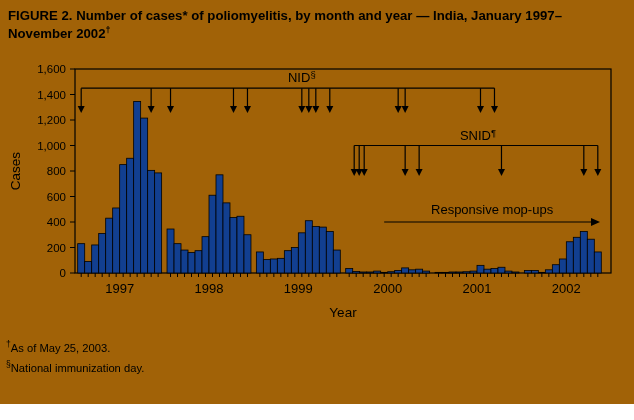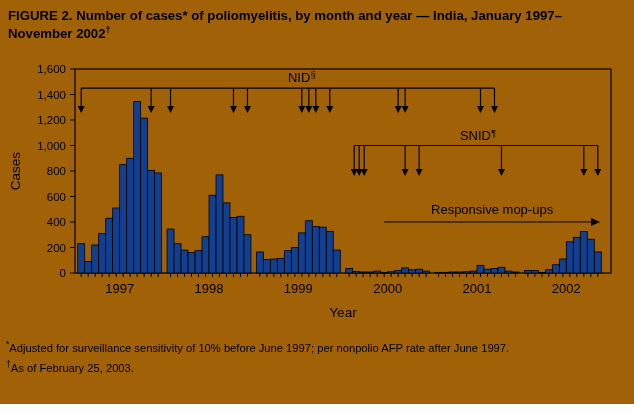--- a/index.html
+++ b/index.html
@@ -255,16 +255,16 @@
       <g>
         <line x1="384.1694444444444" y1="174" x2="592" y2="174" stroke="#000" stroke-width="1.2"></line>
         <polygon points="600,174 591,170 591,178" fill="#000"></polygon>
         <text x="492.08472222222224" y="166" text-anchor="middle" font-size="13">Responsive mop-ups</text>
       </g>
       <text x="20" y="123" text-anchor="middle" font-size="13.5" transform="rotate(-90 20 123)">Cases</text>
       <text x="343" y="269" text-anchor="middle" font-size="13.5">Year</text>
     </svg>
 
   <div class="footnotes">
-      <div class="fn"><sup>*</sup><span>Adjusted for surveillance sensitivity of 10% before June 1997; per nonpolio AFP rate after June 1997.</span></div>
-      <div class="fn"><sup>†</sup><span>As of February 25, 2003.</span></div>
+      <div class="fn"><sup>†</sup><span>As of May 25, 2003.</span></div>
+      <div class="fn"><sup>§</sup><span>National immunization day.</span></div>
     </div>
 </div>
 
 </body></html>

